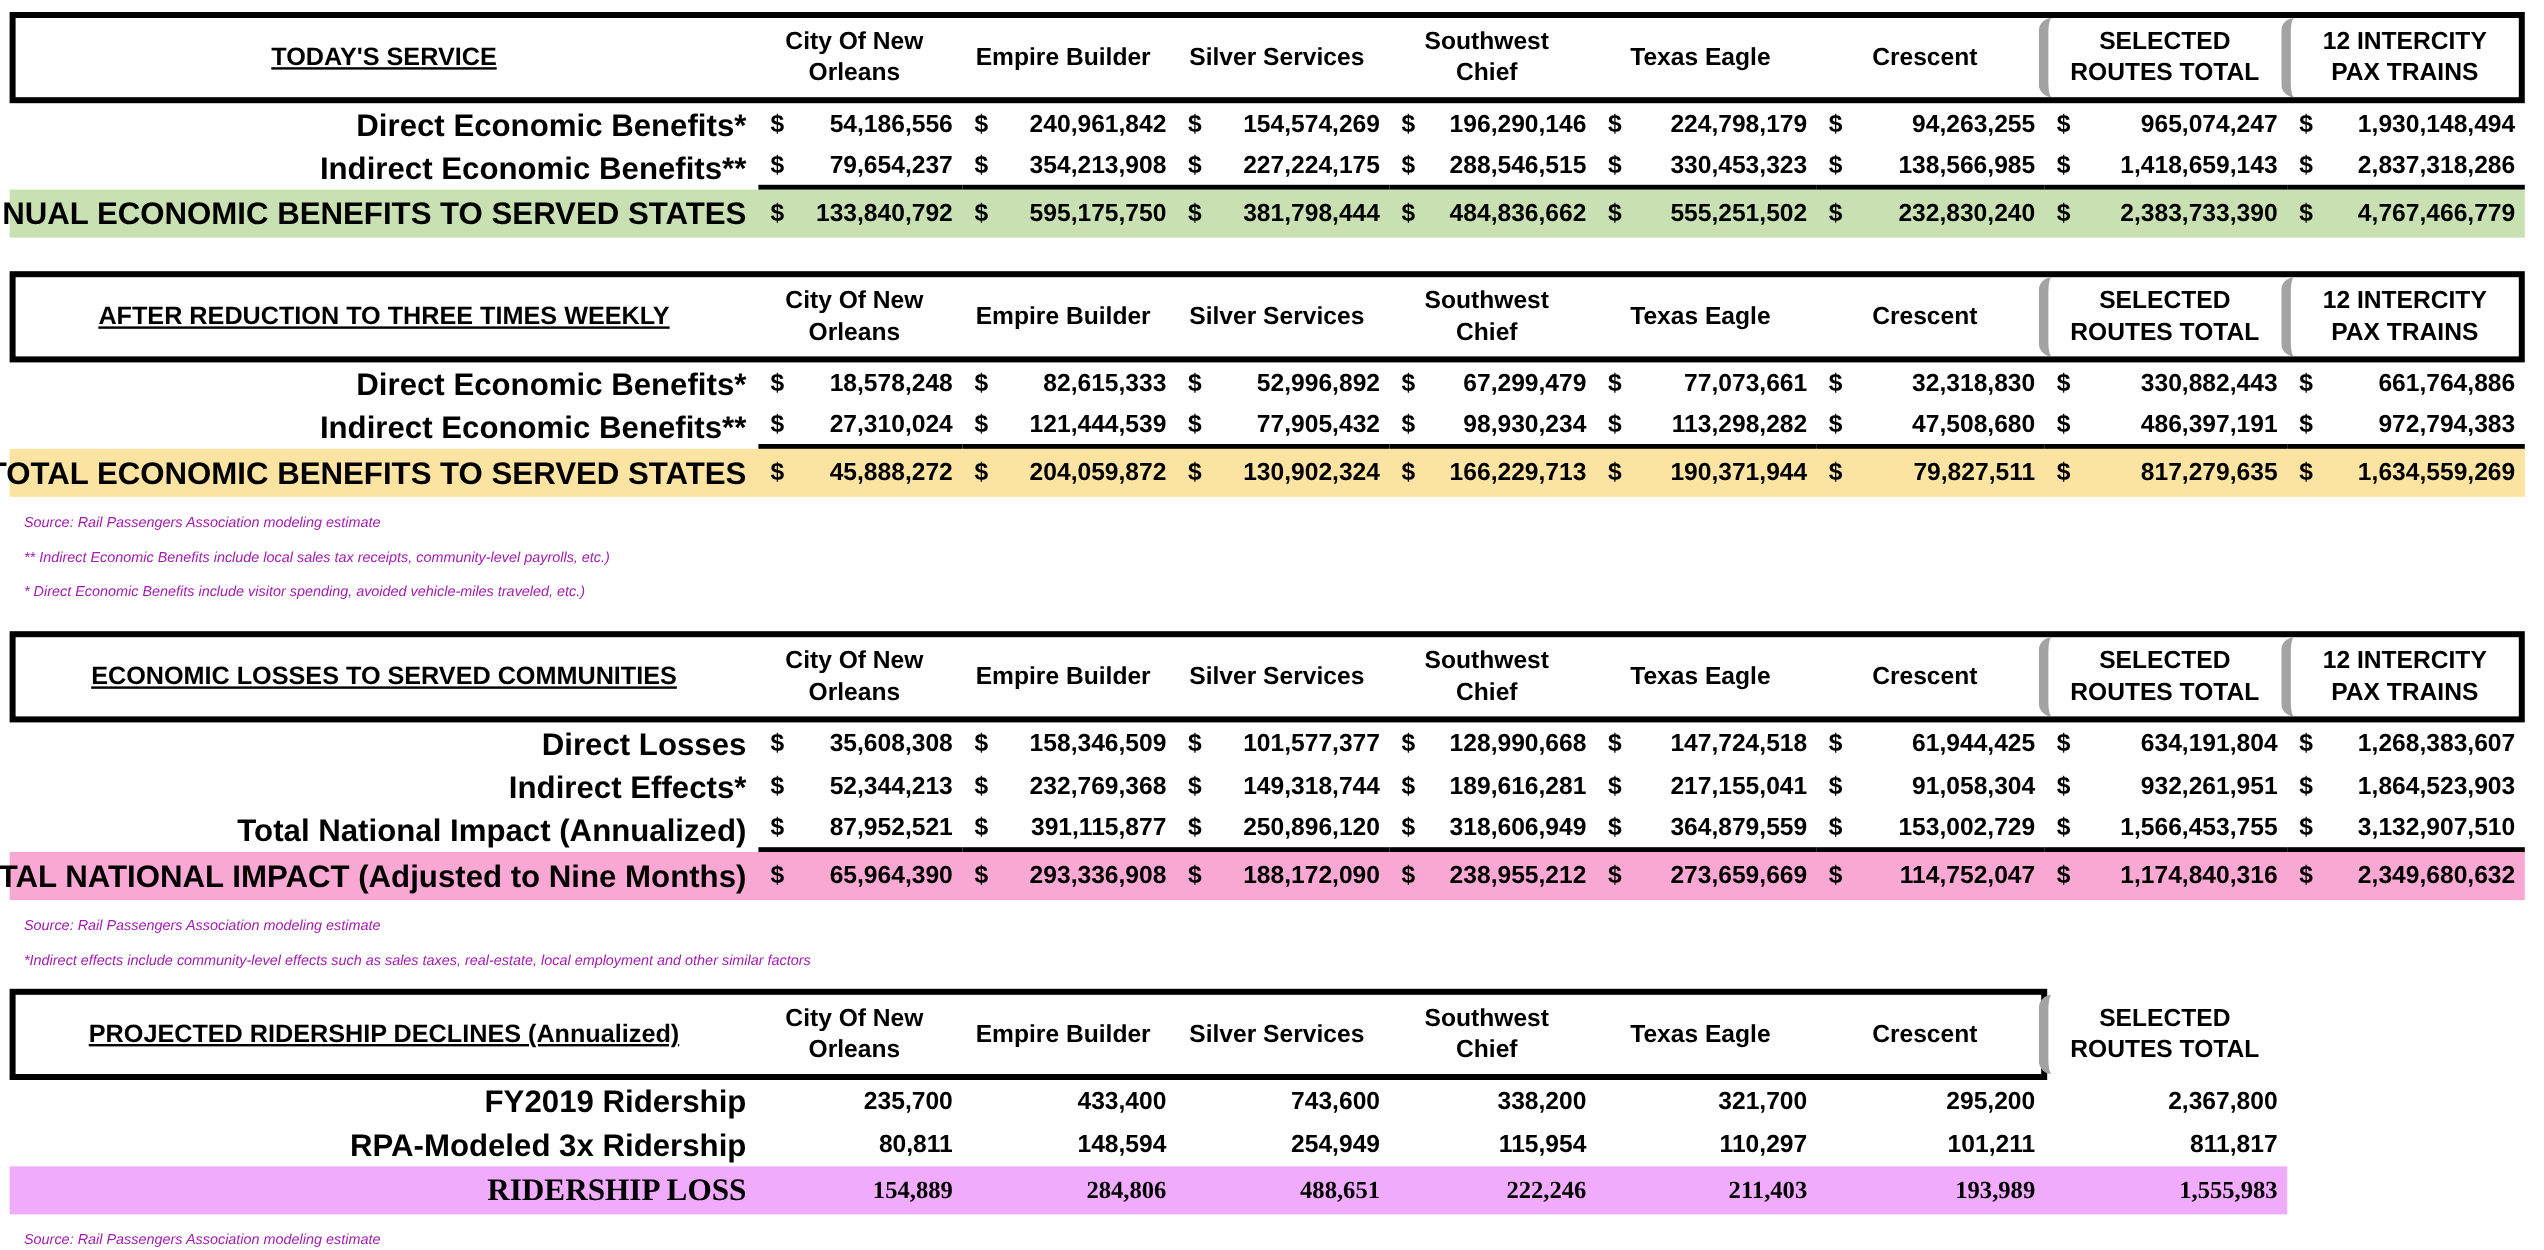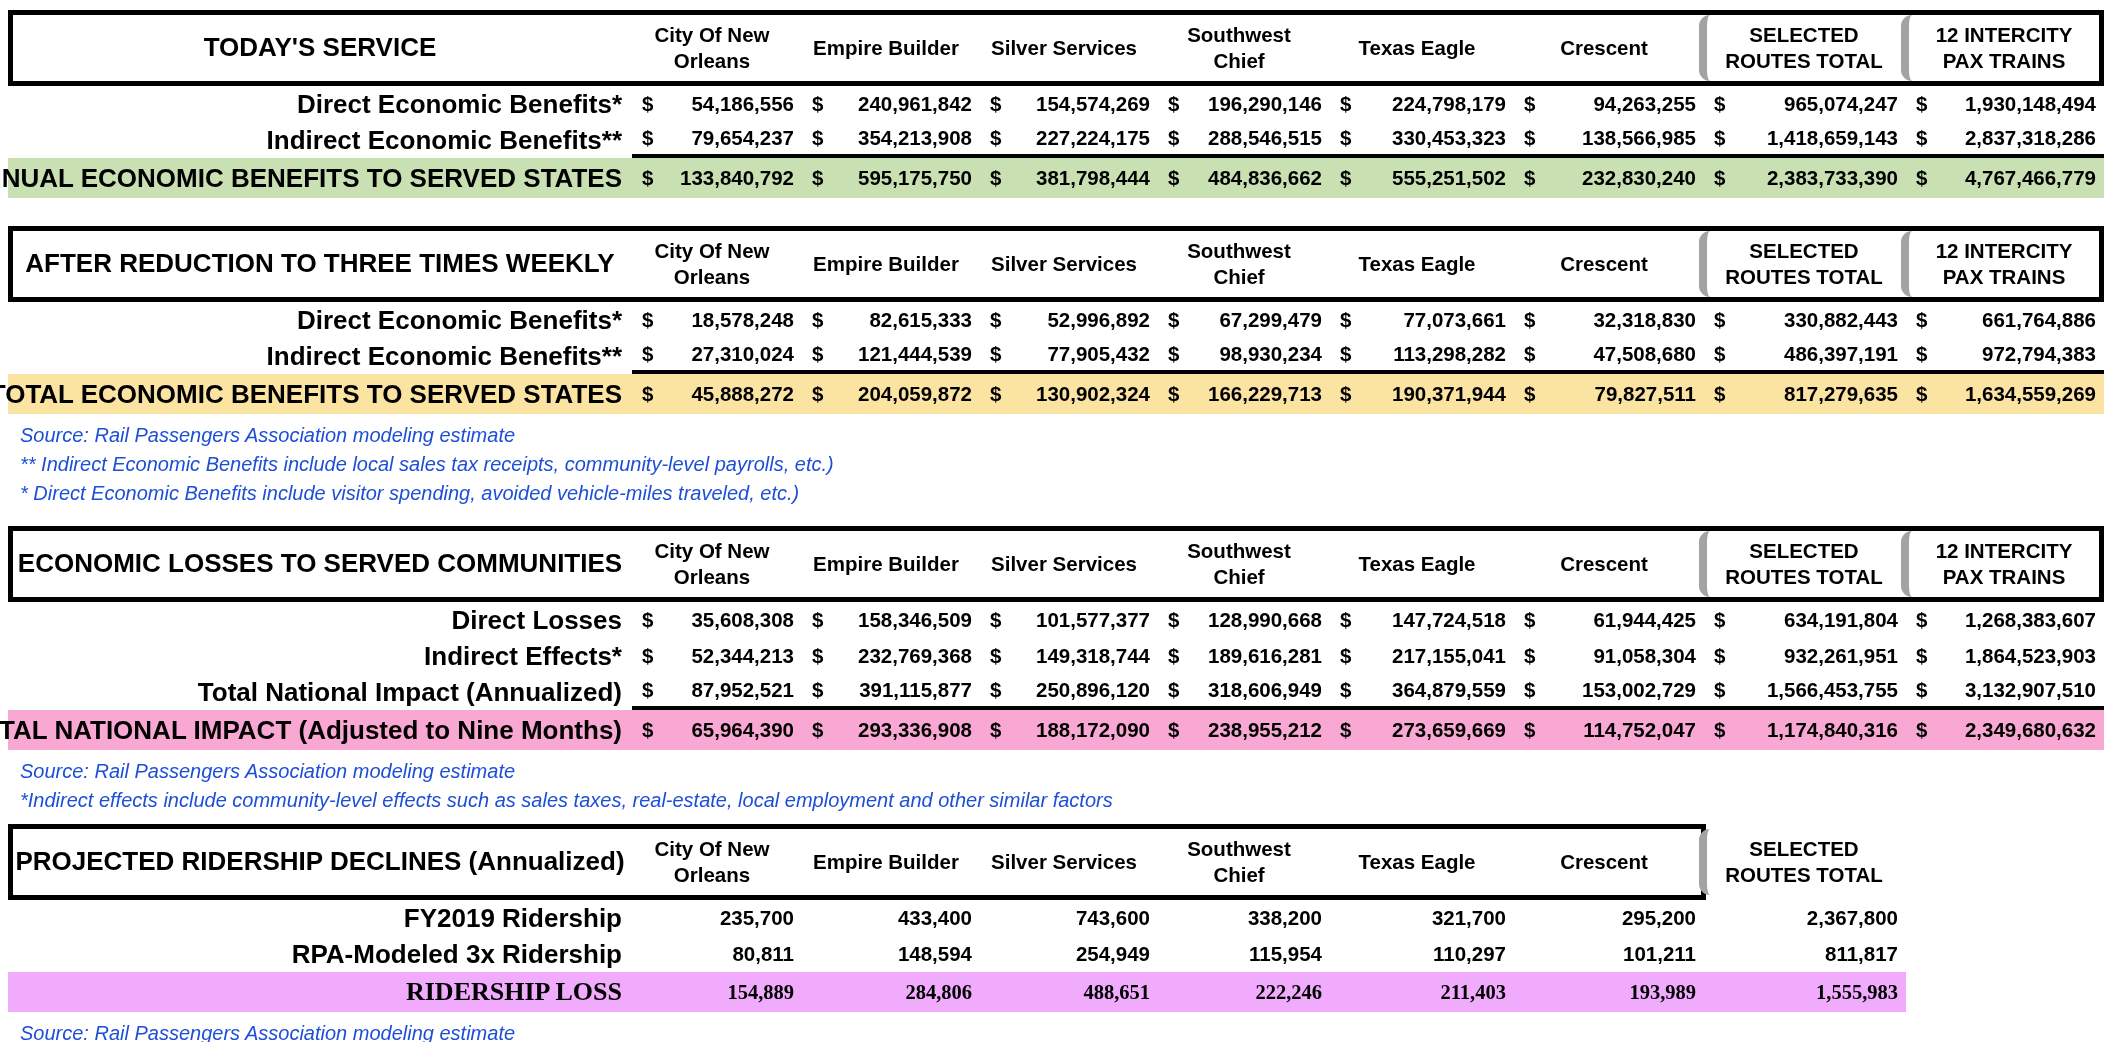--- a/index.html
+++ b/index.html
@@ -12,42 +12,42 @@
   .s3{margin-top:18px;}
   .s4{margin-top:9px;}
 
   
   .thead-wrap{box-sizing:border-box;width:2096px;border:5px solid #000;background:#fff;}
   .thead-wrap.t4w{width:1698px;}
   .thead{display:grid;height:66px;
          grid-template-columns:614px 170px 178px 178px 172px 184px 190px 202px 198px;}
   .t4w .thead{grid-template-columns:614px 170px 178px 178px 172px 184px 190px 202px;}
   .ttitle{display:flex;align-items:center;justify-content:center;text-align:center;
-          font-weight:bold;font-size:26px;line-height:1.15;}
+          font-weight:bold;font-size:21px;line-height:1.15;text-decoration:underline;}
   .col-head{display:flex;align-items:center;justify-content:center;text-align:center;
             font-weight:bold;font-size:20.5px;line-height:1.25;padding:2px 8px;box-sizing:border-box;}
   .col-head.boxed{border-left:8px solid #a3a3a3;border-radius:11px;}
 
   
   .tbody{width:2096px;}
   .trow{display:grid;height:36px;align-items:stretch;
         grid-template-columns:624px 170px 178px 178px 172px 184px 190px 202px 198px;}
   .t4b .trow{grid-template-columns:624px 170px 178px 178px 172px 184px 190px 202px;width:1898px;}
   .trow.hl{height:40px;}
   .rlabel{display:flex;align-items:center;justify-content:flex-end;text-align:right;
           font-weight:bold;font-size:26px;padding-right:10px;white-space:nowrap;}
   .vcell{display:flex;align-items:center;justify-content:space-between;
          font-weight:bold;font-size:20.5px;padding:0 8px 0 10px;height:100%;box-sizing:border-box;
          white-space:nowrap;}
   .vnum{margin-left:auto;}
   .trow.sum .vcell{border-bottom:4px solid #000;}
 
   
   .notes{margin:7px 0 0 12px;}
-  .note{font-style:italic;font-size:20px;line-height:29px;color:#1d4ed8;}
+  .note{font-style:italic;font-size:12px;line-height:29px;color:#a21caf;}
 </style>
 </head>
 <body>
 
 <div class="page">
 
   <div class="section s1">
     <div class="thead-wrap">
       <div class="thead">
         <div class="ttitle">TODAY'S SERVICE</div>

